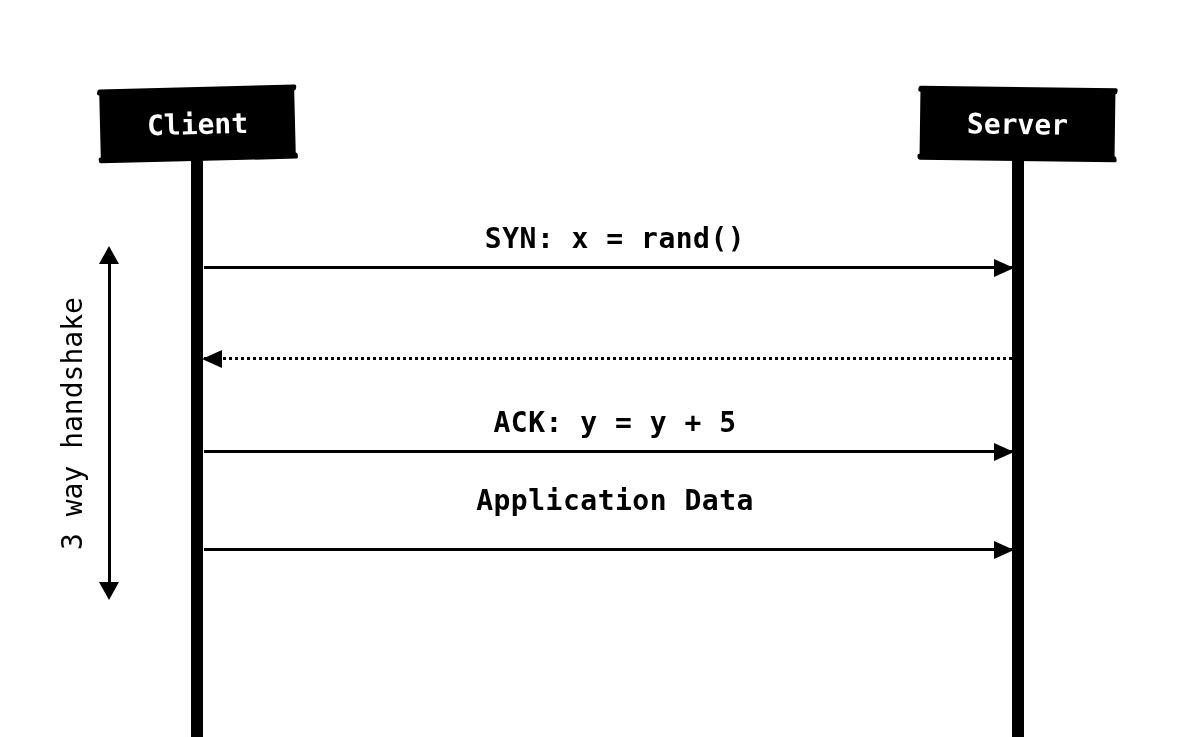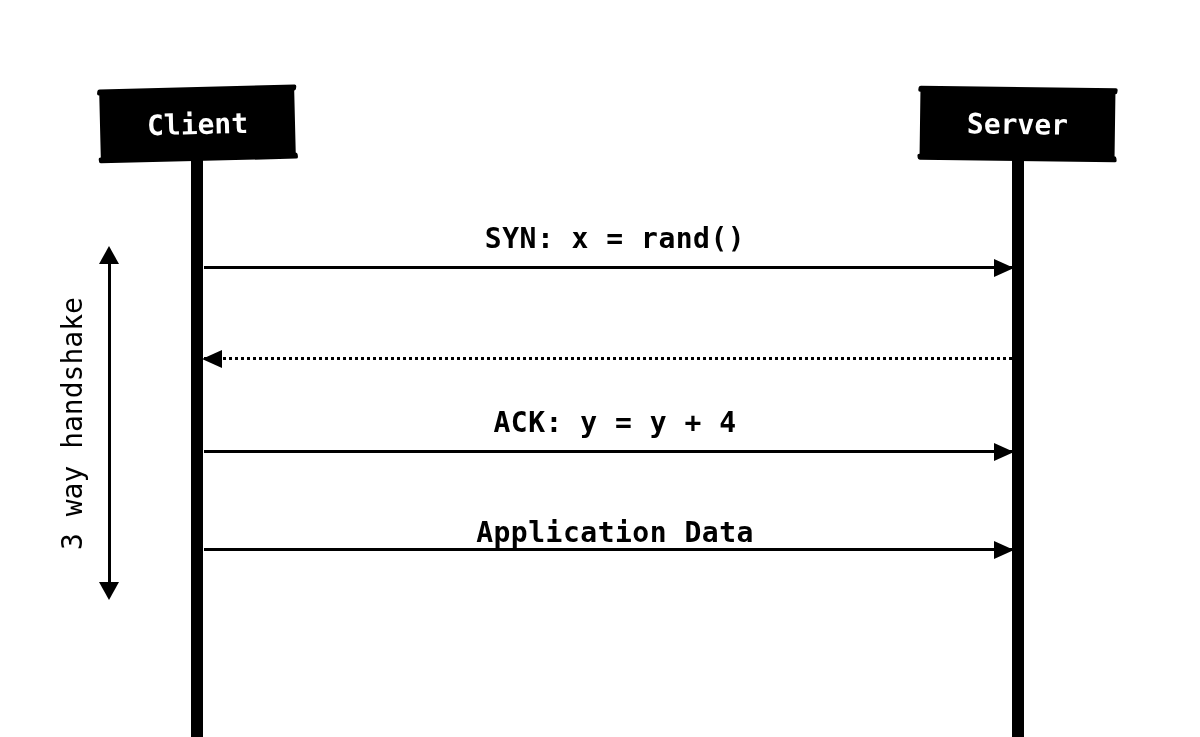--- a/index.html
+++ b/index.html
@@ -70,21 +70,21 @@
     left: 210px;
     right: 180px;
     text-align: center;
     font-size: 28px;
     font-weight: 700;
     letter-spacing: 0.5px;
   }
   .l1 { top: 222px; }
   .l2 { top: 313px; }
   .l3 { top: 406px; }
-  .l4 { top: 516px; }
+  .l4 { top: 484px; }
 
   .arrow {
     position: absolute;
     left: 204px;
     width: 808px;
     height: 3px;
   }
   .arrow .shaft {
     position: absolute;
     left: 0; right: 0;
@@ -164,21 +164,21 @@
   <div class="arrow right a1">
     <div class="shaft"></div>
     <div class="head"></div>
   </div>
 
   <div class="arrow left dotted a2">
     <div class="shaft"></div>
     <div class="head"></div>
   </div>
 
-  <div class="msg-label l3">ACK: y = y + 4</div>
+  <div class="msg-label l3">ACK: y = y + 5</div>
   <div class="arrow right a3">
     <div class="shaft"></div>
     <div class="head"></div>
   </div>
 
   <div class="msg-label l4">Application Data</div>
   <div class="arrow right a4">
     <div class="shaft"></div>
     <div class="head"></div>
   </div>

